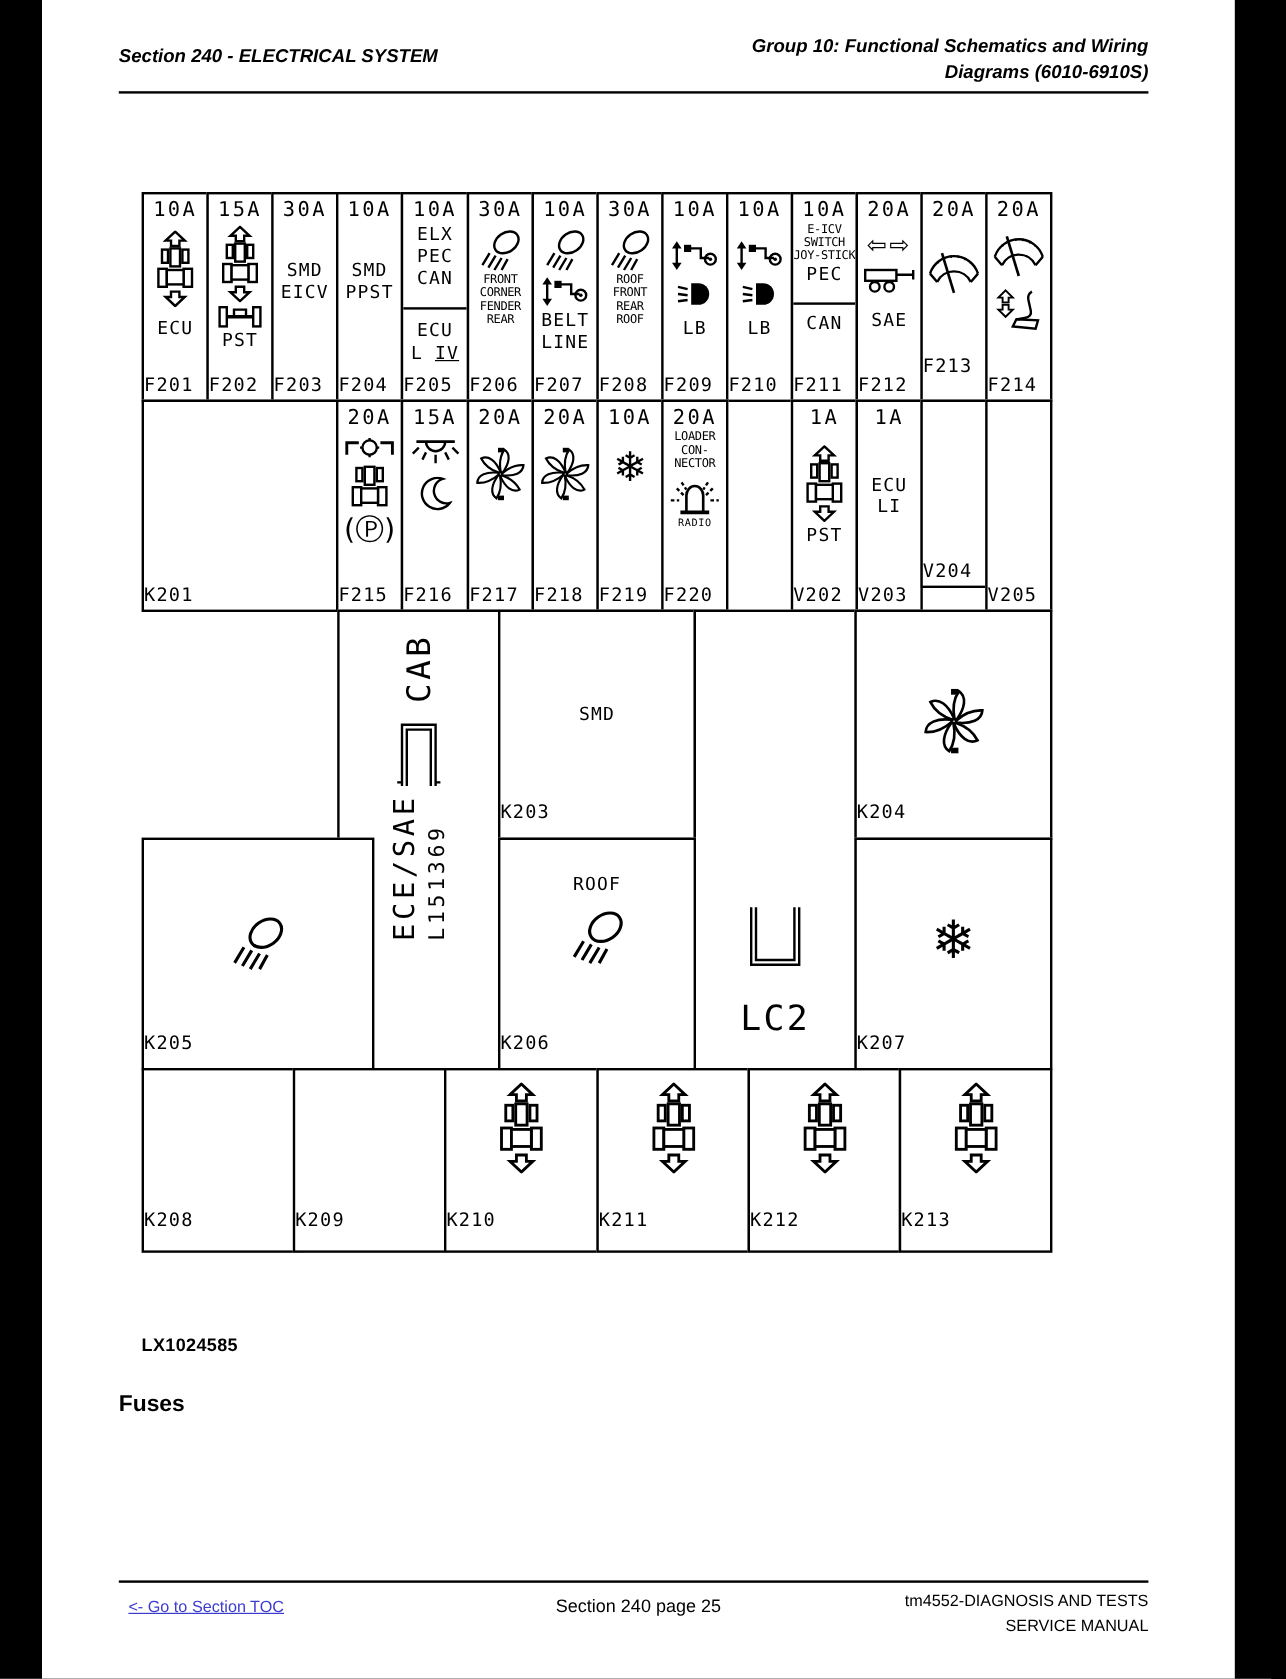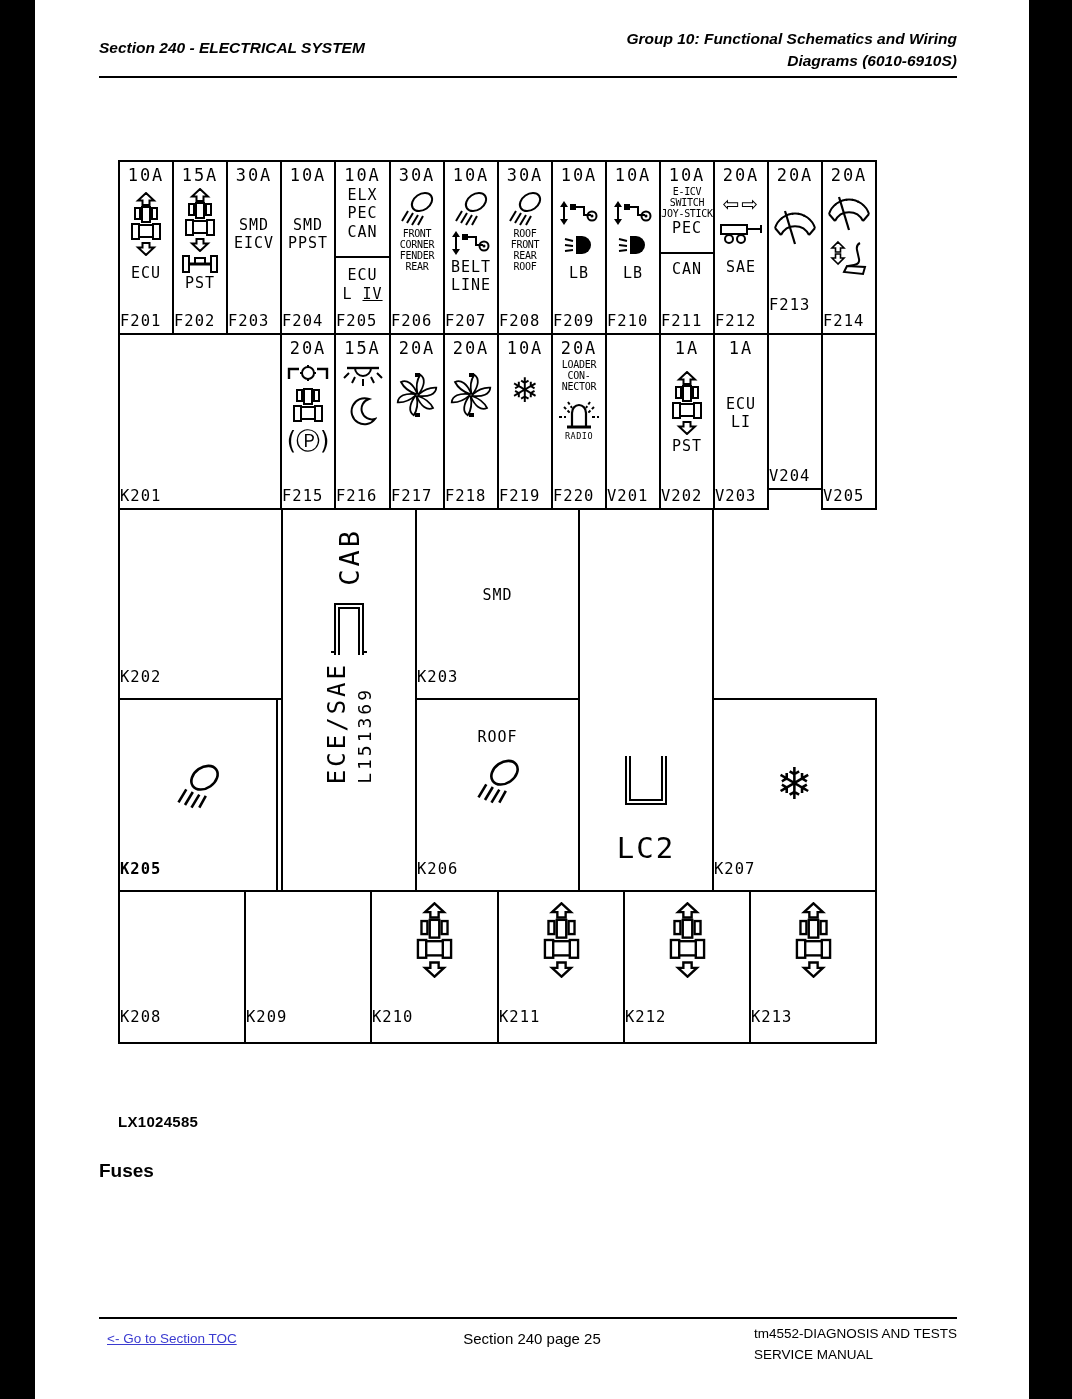--- a/index.html
+++ b/index.html
@@ -10,21 +10,21 @@
   
   .hleft{position:absolute;left:64px;top:39px;font-style:italic;font-weight:bold;font-size:15.5px;}
   .hright{position:absolute;right:72px;top:28px;text-align:right;font-style:italic;font-weight:bold;
           font-size:15.5px;line-height:1.4;margin-left:44px;}
   .hrule{position:absolute;left:64px;top:76px;width:858px;height:2px;background:#000;}
   .figcode{position:absolute;left:83px;top:1113px;font-weight:bold;font-size:15px;letter-spacing:.3px;}
   .fuses{position:absolute;left:64px;top:1160px;font-weight:bold;font-size:19px;}
   .frule{position:absolute;left:64px;top:1317px;width:858px;height:2px;background:#000;}
   .flink{position:absolute;left:72px;top:1331px;font-size:13.5px;text-decoration:underline;cursor:pointer;}
   .fcenter{position:absolute;left:0;width:994px;top:1330px;text-align:center;font-weight:normal;font-size:15px;}
-  .fright{position:absolute;right:72px;top:1324px;text-align:left;font-size:13.5px;line-height:1.55;}
+  .fright{position:absolute;right:72px;top:1324px;text-align:right;font-size:13.5px;line-height:1.55;}
 
   
   #fusebox{position:absolute;left:83px;top:160px;width:759px;height:884px;}
   .cell{position:absolute;box-sizing:border-box;border:2px solid #000;background:#fff;
         display:flex;flex-direction:column;align-items:center;padding-top:4px;overflow:hidden;
         font-family:"DejaVu Sans Mono","Liberation Mono",monospace;}
   .amp{font-size:17px;letter-spacing:2px;line-height:1.15;flex:none;white-space:nowrap;}
   .t{font-size:15px;letter-spacing:1px;line-height:1.25;flex:none;white-space:nowrap;}
   .s{font-size:10px;letter-spacing:-0.3px;line-height:1.12;flex:none;white-space:nowrap;}
   .y{font-size:8.5px;letter-spacing:.5px;line-height:1.1;flex:none;}
@@ -416,23 +416,20 @@
         <span class="ic">
           <svg width="44" height="32" viewBox="0 0 44 32">
             <path d="M15 27 V13 A7 8 0 0 1 29 13 V27" fill="none" stroke="#000" stroke-width="2.2"></path>
             <path d="M10 27 H34" stroke="#000" stroke-width="3"></path>
             <path d="M7 7 L13 13 M37 7 L31 13 M2 17 H9 M35 17 H42 M11 2 L15 8 M33 2 L29 8" fill="none" stroke="#000" stroke-width="2" stroke-dasharray="3 2"></path>
           </svg>
         </span>
         <div class="y">RADIO</div>
         <div class="cid" style="bottom:3px">F220</div>
       </div>
-      <div class="cell" style="left: 487px; top: 173px; width: 56px; height: 177px;">
-        <div class="cid" style="bottom:3px">V201</div>
-      </div>
       <div class="cell" style="left: 541px; top: 173px; width: 56px; height: 177px;">
         <div class="amp">1A</div>
         <div style="height:12px;flex:none"></div>
         <span class="ic">
           <svg width="38" height="64" viewBox="0 0 38 64">
             <path d="M19 1 L27 8.5 H22.5 V13 H15.5 V8.5 H11 Z" fill="#fff" stroke="#000" stroke-width="2"></path>
             <rect x="15" y="15" width="8" height="15" fill="#fff" stroke="#000" stroke-width="2"></rect>
             <rect x="8" y="16" width="5" height="11" fill="#fff" stroke="#000" stroke-width="2"></rect>
 <rect x="25" y="16" width="5" height="11" fill="#fff" stroke="#000" stroke-width="2"></rect>
             <rect x="5" y="32" width="7" height="15" fill="#fff" stroke="#000" stroke-width="2"></rect>
@@ -451,23 +448,20 @@
         <div class="t">ECU</div>
         <div class="t">LI</div>
         <div class="cid" style="bottom:3px">V203</div>
       </div>
       <div class="cell" style="left: 649px; top: 173px; width: 56px; height: 157px; padding-left: 16px;">
         <div class="cid" style="bottom:3px">V204</div>
       </div>
       <div class="cell" style="left: 703px; top: 173px; width: 56px; height: 177px;">
         <div class="cid" style="bottom:3px">V205</div>
       </div>
-      <div class="cell" style="left: 0px; top: 348px; width: 165px; height: 192px;">
-        <div class="cid" style="bottom:12px">K202</div>
-      </div>
       <div class="cell" style="left: 163px; top: 348px; width: 136px; height: 384px;">
         <div style="height:14px;flex:none"></div>
         <div class="vt" style="font-size:27px">CAB</div>
         <div style="height:8px;flex:none"></div>
         <span class="ic">
           <svg width="52" height="62" viewBox="0 0 52 62">
             <path d="M12 61 V10 H40 V61" fill="none" stroke="#000" stroke-width="2"></path>
             <path d="M16 61 V14 H36 V61" fill="none" stroke="#000" stroke-width="2"></path>
             <path d="M8 58 H12 M40 58 H44" fill="none" stroke="#000" stroke-width="2"></path>
           </svg>
@@ -487,21 +481,49 @@
         <div style="height:240px;flex:none"></div>
         <span class="ic">
           <svg width="60" height="56" viewBox="0 0 60 56">
             <path d="M10 2 V50 H50 V2" fill="none" stroke="#000" stroke-width="2"></path>
             <path d="M14 2 V46 H46 V2" fill="none" stroke="#000" stroke-width="2"></path>
           </svg>
         </span>
         <div style="height:24px;flex:none"></div>
         <div class="bt">LC2</div>
       </div>
-      <div class="cell" style="left: 0px; top: 538px; width: 160px; height: 194px; font-weight: bold;">
+      <div class="cell" style="left: 594px; top: 348px; width: 165px; height: 192px;">
+        <div style="height:60px;flex:none"></div>
+        <span class="ic">
+          <svg width="54" height="54" viewBox="0 0 44 44">
+            <g transform="rotate(0 22 22)">
+              <path d="M22 20 C18 11 12 6 6 9 C9 15 15 19 21 21 Z" fill="none" stroke="#000" stroke-width="1.8"></path>
+            </g>
+            <g transform="rotate(60 22 22)">
+              <path d="M22 20 C18 11 12 6 6 9 C9 15 15 19 21 21 Z" fill="none" stroke="#000" stroke-width="1.8"></path>
+            </g>
+            <g transform="rotate(120 22 22)">
+              <path d="M22 20 C18 11 12 6 6 9 C9 15 15 19 21 21 Z" fill="none" stroke="#000" stroke-width="1.8"></path>
+            </g>
+            <g transform="rotate(180 22 22)">
+              <path d="M22 20 C18 11 12 6 6 9 C9 15 15 19 21 21 Z" fill="none" stroke="#000" stroke-width="1.8"></path>
+            </g>
+            <g transform="rotate(240 22 22)">
+              <path d="M22 20 C18 11 12 6 6 9 C9 15 15 19 21 21 Z" fill="none" stroke="#000" stroke-width="1.8"></path>
+            </g>
+            <g transform="rotate(300 22 22)">
+              <path d="M22 20 C18 11 12 6 6 9 C9 15 15 19 21 21 Z" fill="none" stroke="#000" stroke-width="1.8"></path>
+            </g>
+            <rect x="20" y="0" width="5" height="4" fill="#000"></rect>
+            <rect x="20" y="40" width="5" height="4" fill="#000"></rect>
+          </svg>
+        </span>
+        <div class="cid" style="bottom:12px">K204</div>
+      </div>
+      <div class="cell" style="left: 0px; top: 538px; width: 194px; height: 194px;">
         <div style="height:58px;flex:none"></div>
         <span class="ic">
           <svg width="52" height="47" viewBox="0 0 40 36">
 <ellipse cx="25" cy="12" rx="11" ry="8" transform="rotate(-35 25 12)" fill="none" stroke="#000" stroke-width="2"></ellipse>
 <path d="M11 21 L5 31 M16 23 L10 33 M21 25 L15 35 M26 26 L21 35" fill="none" stroke="#000" stroke-width="2"></path>
           </svg>
         </span>
         <div class="cid" style="bottom:12px">K205</div>
       </div>
       <div class="cell" style="left: 297px; top: 538px; width: 165px; height: 194px;">

